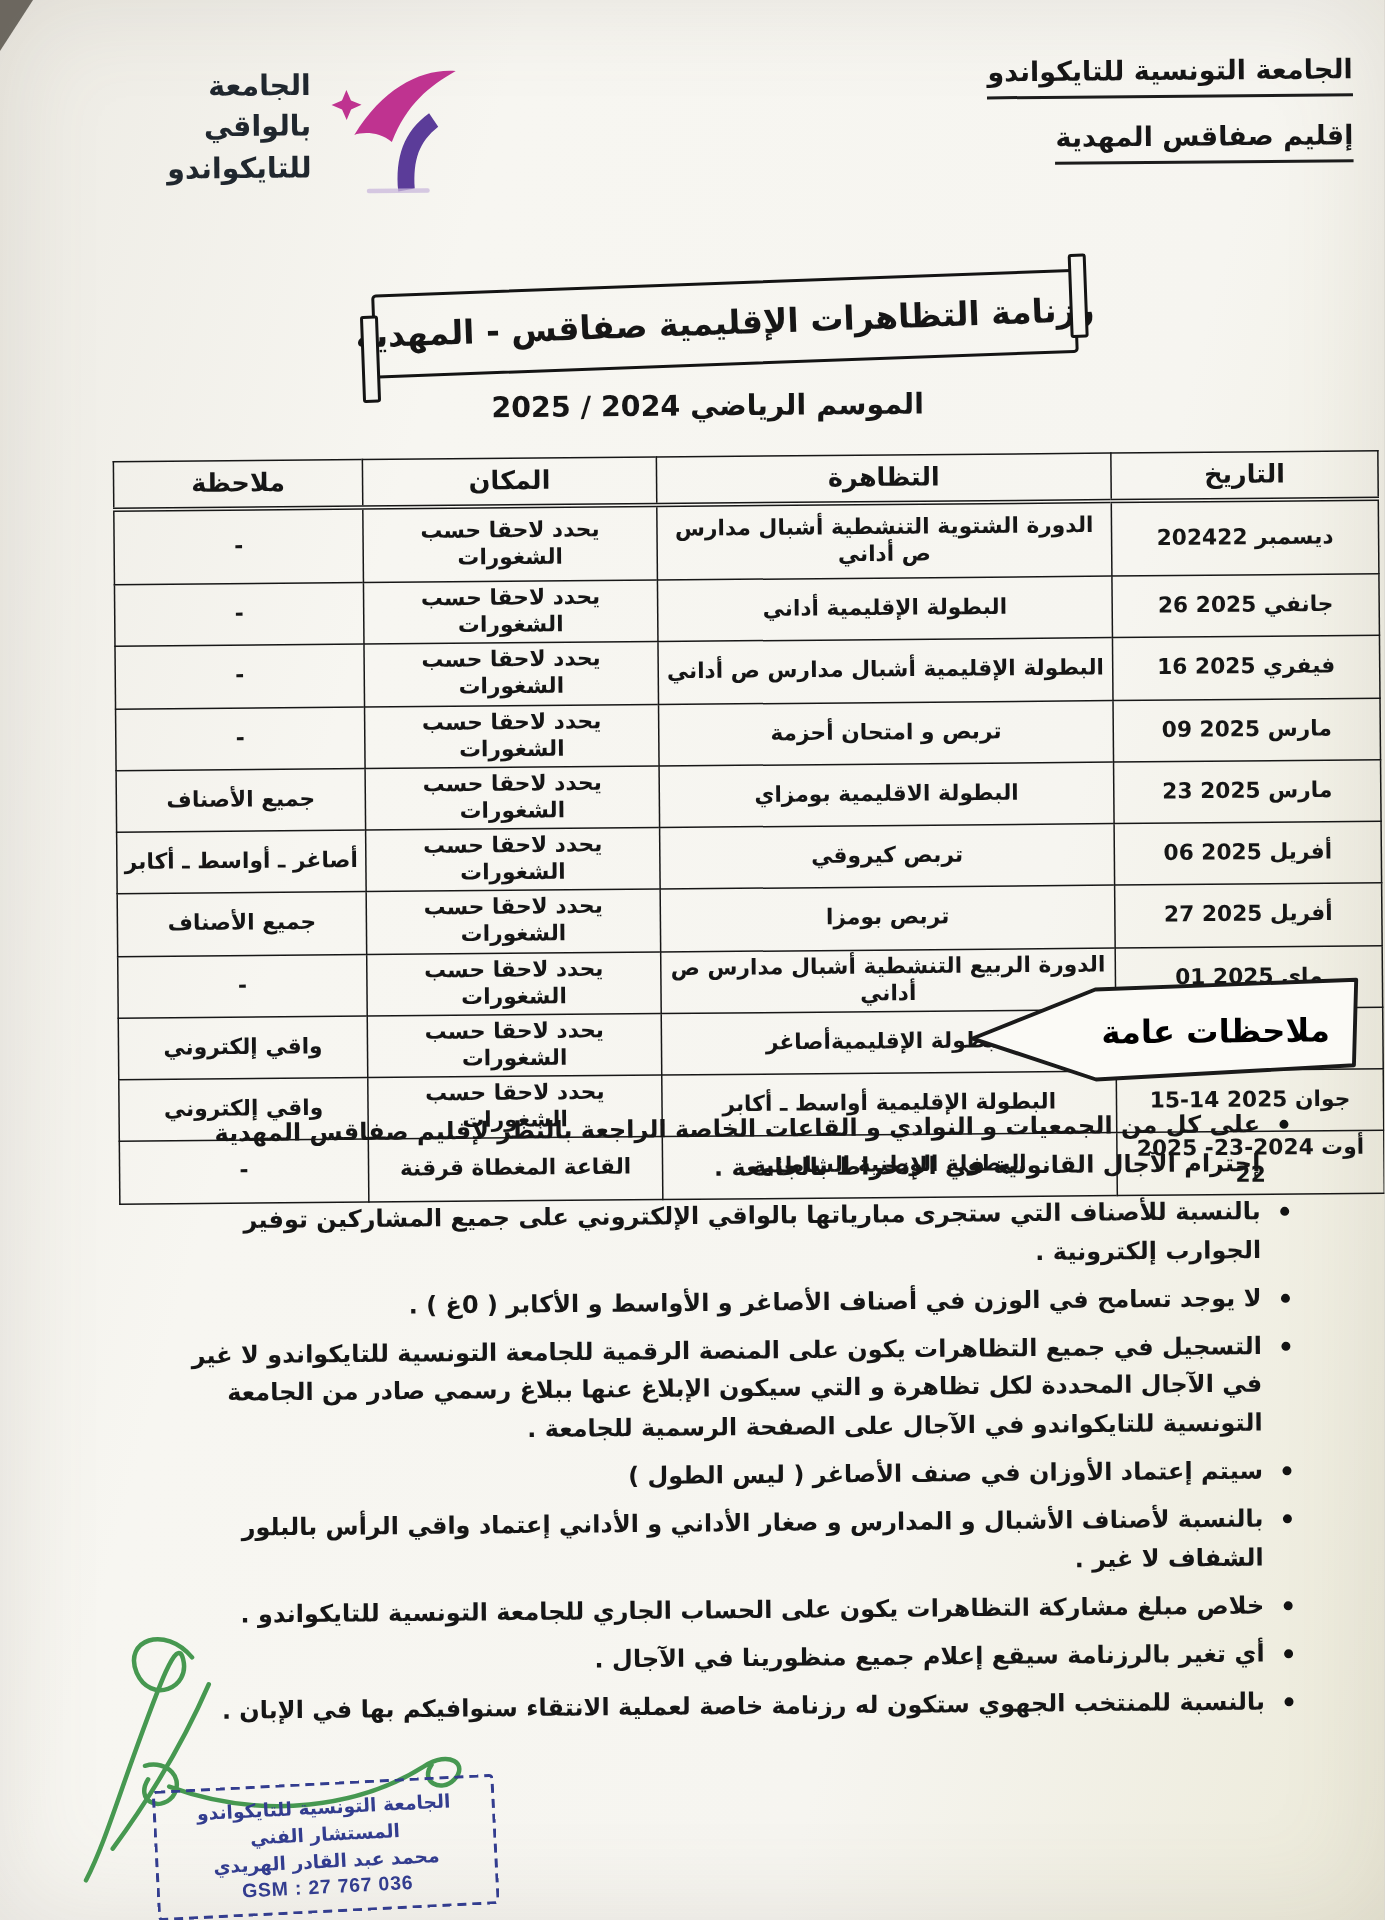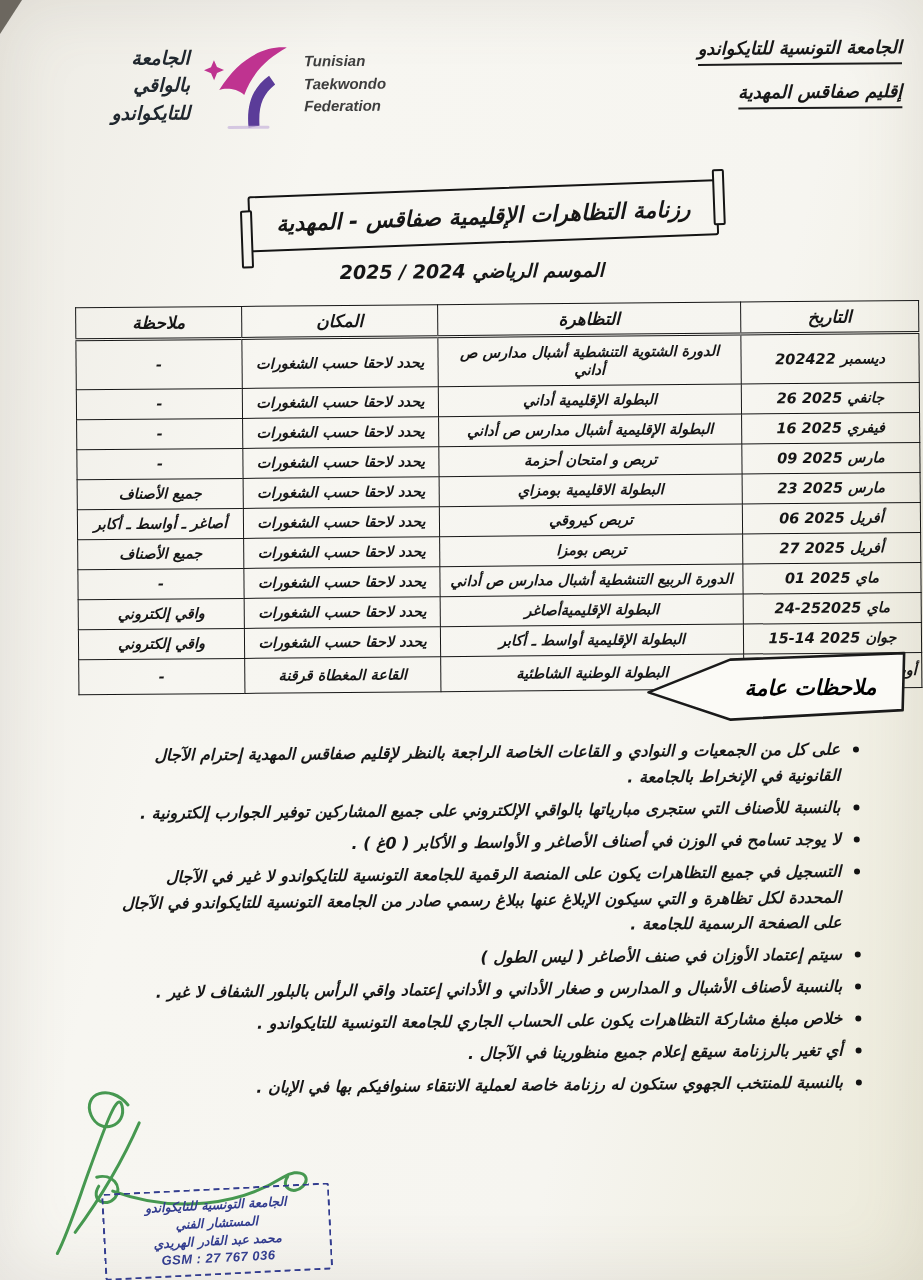--- a/index.html
+++ b/index.html
@@ -1,20 +1,20 @@
 <!DOCTYPE html>
 <html lang="ar"><head>
 <meta charset="utf-8">
 <style>
   html,body{margin:0;padding:0;background:#dedbd4;}
   .page{
     position:relative;width:923px;height:1280px;margin:0 auto;overflow:hidden;
     background:linear-gradient(105deg,#edebe4 0%,#f7f6f1 28%,#f6f5f0 68%,#ecead9 100%);
     box-shadow:inset 0 0 70px rgba(110,100,85,.14);
-    font-family:"DejaVu Sans",sans-serif;color:#161616;font-style:italic;
+    font-family:"DejaVu Sans",sans-serif;color:#161616;
   }
   .corner-mark{position:absolute;left:0;top:0;width:22px;height:34px;
     background:#57524a;clip-path:polygon(0 0,100% 0,0 100%);opacity:.85;}
   .content{position:absolute;inset:0;transform:rotate(-0.5deg);}
 
   
   .logo-row{position:absolute;left:116px;top:36px;display:flex;gap:13px;align-items:center;}
   .logo-ar{text-align:right;font-weight:700;font-size:19px;line-height:1.45;color:#20272e;direction:rtl;}
   .logo-en{text-align:left;font-weight:700;font-size:15px;line-height:1.5;color:#3e3e3e;
     font-family:"Liberation Sans","DejaVu Sans",sans-serif;}
@@ -80,25 +80,20 @@
         <div>الجامعة</div>
         <div>بالواقي</div>
         <div>للتايكواندو</div>
       </div>
       <svg width="88" height="94" viewBox="0 0 88 94" aria-hidden="true">
         <polygon points="11,22 14,29 21,32 14,35 11,42 8,35 1,32 8,29" fill="#bf3390"></polygon>
         <path d="M16,52 C36,20 62,8 84,10 C66,20 51,32 41,57 C33,50 22,50 16,52 Z" fill="#bf3390"></path>
         <path d="M45,90 C43,67 49,50 66,38 L72,47 C59,57 55,69 56,88 Z" fill="#5b3c99"></path>
         <rect x="24" y="88" width="42" height="3" rx="1.5" fill="#c9b8dc" opacity="0.75"></rect>
       </svg>
-      <div class="logo-en">
-        <div>Tunisian</div>
-        <div>Taekwondo</div>
-        <div>Federation</div>
-      </div>
     </div>
 
     <div class="letterhead">
       <div class="lh-line">
         <span>الجامعة التونسية للتايكواندو</span>
       </div>
       <div class="lh-line">
         <span>إقليم صفاقس المهدية</span>
       </div>
     </div>

